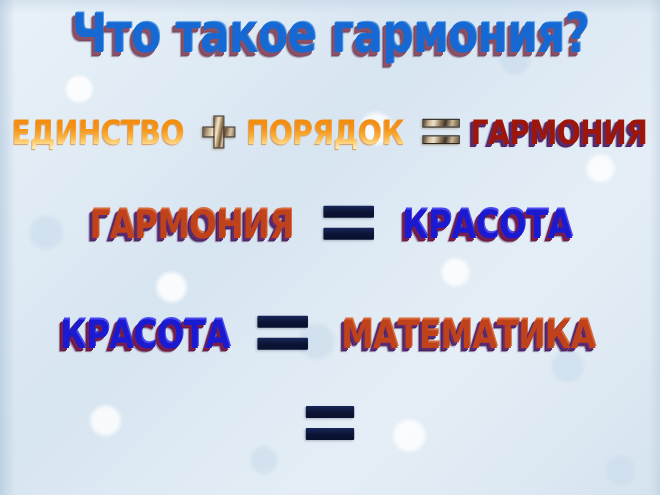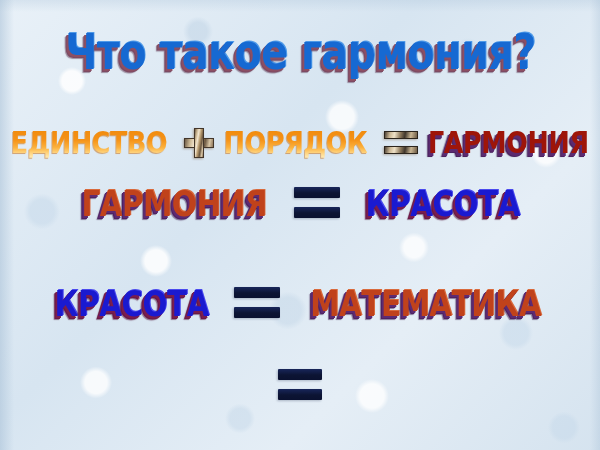--- a/index.html
+++ b/index.html
@@ -65,34 +65,34 @@
     font-family: "DejaVu Sans", sans-serif;
     font-weight: bold;
     letter-spacing: -0.5px;
     transform: scaleX(0.92);
     transform-origin: center;
     line-height: 1;
     display: inline-block;
   }
 
   
-  #row-title { top: 4px; height: 56px; margin-top: 20px; }
+  #row-title { top: 4px; height: 56px; }
   .title-text {
     font-size: 44px;
     transform: scaleX(0.90) scaleY(1.12);
     color: #1669d2;
     text-shadow:
       -2px 2px 0 #8c4f63,
       -3px 3px 0 #7d4a63,
       -4px 4px 1px rgba(96,62,88,0.55),
        1px -1px 0 #4f9ae8;
   }
 
   
-  #row-eq1 { top: 101px; height: 38px; margin-top: 23px; }
+  #row-eq1 { top: 101px; height: 38px; }
   .orange-word {
     font-size: 29px;
     transform: scaleX(0.88) scaleY(1.05);
     background-image: linear-gradient(to bottom,
         #f08a0c 0%, #f59217 38%, #fbb03b 62%, #ffd98a 84%, #fff0c4 100%);
     -webkit-background-clip: text;
     background-clip: text;
     color: transparent;
     -webkit-text-fill-color: transparent;
     filter: drop-shadow(-1px 1px 0 rgba(196,110,18,0.55));

